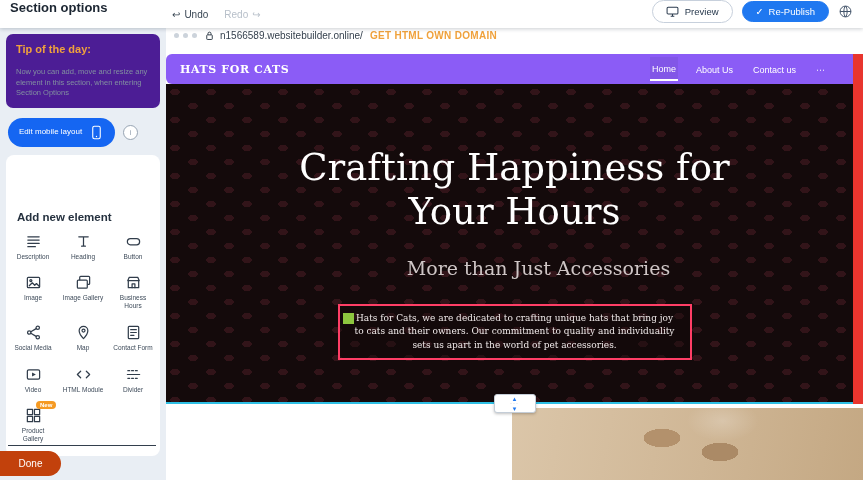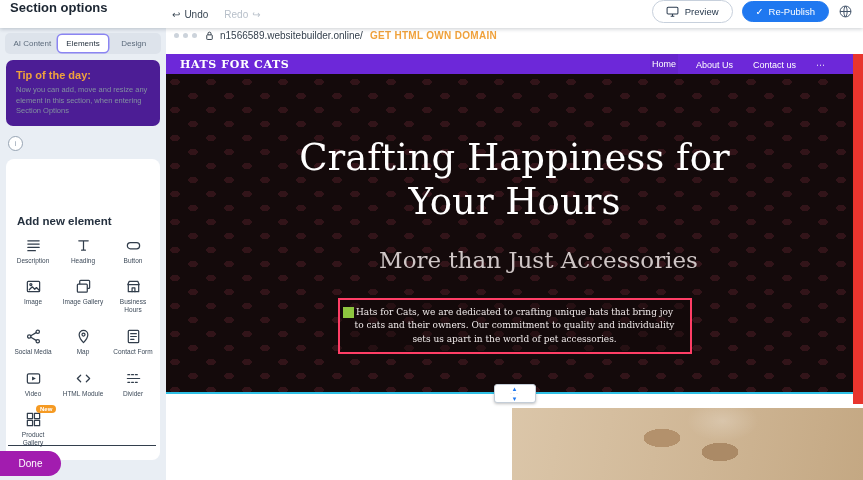--- a/index.html
+++ b/index.html
@@ -16,56 +16,56 @@
   .btn-republish{display:flex;align-items:center;gap:5px;background:#1f78f0;border:1px solid #1f78f0;border-radius:13px;padding:4px 13px;font-size:9.5px;color:#fff;cursor:pointer;}
   .globe svg{display:block;}
 
   
   .sidebar{position:absolute;left:0;top:28px;width:166px;bottom:0;background:#e9eef4;z-index:30;}
   .tabs{display:flex;margin:5px 5px 4px;background:#dde3eb;border-radius:5px;padding:2px;}
   .tab{flex:1;text-align:center;font-size:8px;color:#5c6b7c;padding:4px 0;border-radius:4px;cursor:pointer;}
   .tab.active{background:#fff;color:#1f2b39;box-shadow:0 0 0 1.5px #8b85f2;}
   .tip{background:#4c1d95;margin:6px;border-radius:7px;padding:9px 10px;}
   .tip-title{color:#f0a23c;font-weight:bold;font-size:11px;}
-  .tip-body{font-size:7.5px;color:#8290a0;line-height:1.4;margin-top:4px;}
+  .tip-body{font-size:7.5px;color:#8290a0;line-height:1.4;margin-top:12px;}
   .mobile-row{display:flex;align-items:center;gap:8px;margin:10px 8px 8px;}
   .btn-mobile{display:flex;align-items:center;gap:7px;background:#1566f2;color:#fff;border-radius:18px;padding:7px 11px;font-size:8px;line-height:1.2;max-width:95px;cursor:pointer;}
   .info-dot{width:13px;height:13px;border-radius:50%;border:1px solid #97a4b3;color:#97a4b3;font-size:8px;display:flex;align-items:center;justify-content:center;cursor:pointer;background:#fff;}
   .add-card{background:#fff;margin:6px;border-radius:8px;padding:8px 2px 13px;}
   .add-title{font-size:11.5px;font-weight:bold;color:#25313f;padding:3px 9px 10px;margin-top:45px;}
   .grid{display:grid;grid-template-columns:repeat(3,1fr);row-gap:14px;}
   .cell{position:relative;display:flex;flex-direction:column;align-items:center;gap:3px;cursor:pointer;}
   .cell svg{width:17px;height:17px;fill:none;stroke:#313d4b;stroke-width:1.3;stroke-linecap:round;stroke-linejoin:round;}
   .cell-label{font-size:6.5px;color:#3d4a59;text-align:center;line-height:1.2;max-width:44px;}
   .badge{position:absolute;top:-6px;left:calc(50% + 3px);background:#f59a23;border-radius:7px;padding:1px 4px;font-size:6px;color:#fff;font-weight:bold;}
   .sb-divider{position:absolute;bottom:34px;left:8px;right:10px;border-top:1px solid #333f4d;}
-  .btn-done{position:absolute;left:0;bottom:4px;width:61px;height:25px;background:#a21caf;color:#fff;border-radius:0 14px 14px 0;font-size:10px;display:flex;align-items:center;justify-content:center;cursor:pointer;}
+  .btn-done{position:absolute;left:0;bottom:4px;width:61px;height:25px;background:#c2410c;color:#fff;border-radius:0 14px 14px 0;font-size:10px;display:flex;align-items:center;justify-content:center;cursor:pointer;}
 
   
   .main{position:absolute;left:166px;top:28px;right:0;bottom:0;background:#fff;}
   .browserbar{height:15px;display:flex;align-items:center;padding:0 8px;background:#fff;}
   .dots{display:flex;gap:4px;margin-right:7px;}
   .dot{width:5px;height:5px;border-radius:50%;background:#ccd3db;}
   .url{font-size:10px;color:#333f4c;margin-left:5px;}
   .domain-cta{font-size:10px;color:#f0a23c;font-weight:bold;margin-left:7px;letter-spacing:.3px;cursor:pointer;}
 
   .site{position:absolute;left:0;top:26px;right:0;bottom:0;background:#fff;overflow:hidden;}
-  .site-header{height:20px;background:#6d28d9;display:flex;align-items:center;padding:0 14px;}
+  .site-header{height:30px;background:#8b5cf6;display:flex;align-items:center;padding:0 14px;border-radius:6px;}
   .logo{color:#fff;font-family:"DejaVu Serif",serif;font-size:11px;font-weight:bold;letter-spacing:.6px;cursor:pointer;}
   .site-nav{margin-left:auto;display:flex;align-items:center;gap:16px;padding-right:22px;}
   .nav-item{color:#fff;font-size:9px;padding:7px 2px 5px;cursor:pointer;}
   .nav-item.active{border-bottom:2px solid #fff;background:rgba(0,0,0,.06);}
 
   .hero{position:relative;height:320px;background-color:#140a0b;
     background-image:
       radial-gradient(ellipse 8px 5px at 9px 8px, #321419 62%, rgba(0,0,0,0) 63%),
       radial-gradient(ellipse 8px 5px at 27px 22px, #321419 62%, rgba(0,0,0,0) 63%);
     background-size:36px 28px;}
   .hero-title{margin:0 auto;padding-top:62px;max-width:520px;text-align:center;color:#fff;font-family:"DejaVu Serif",serif;font-size:37px;line-height:1.2;font-weight:400;cursor:pointer;}
-  .hero-sub{margin-top:22px;text-align:center;color:#cfc6c6;font-family:"DejaVu Serif",serif;font-size:23px;cursor:pointer;margin-left:48px;}
+  .hero-sub{margin-top:22px;text-align:center;color:#cfc6c6;font-family:"DejaVu Serif",serif;font-size:19px;cursor:pointer;margin-left:48px;}
   .hero-text-box{position:relative;margin:25px auto 18px;width:326px;border:2px solid #ff3e66;padding:6px 12px;color:#efe9e9;font-family:"DejaVu Serif",serif;font-size:9px;line-height:1.5;text-align:center;background:rgba(18,8,10,.35);cursor:pointer;}
   .drag-handle{position:absolute;left:3px;top:7px;width:11px;height:11px;background:#8dc63f;cursor:grab;}
   .resize-line{position:absolute;left:0;right:0;bottom:0;height:2px;background:#2ebfe4;}
   .resize-handle{position:absolute;left:50%;transform:translateX(-50%);bottom:-9px;width:40px;height:17px;background:#fff;border:1px solid #c4cdd7;border-radius:3px;box-shadow:0 1px 3px rgba(0,0,0,.25);display:flex;flex-direction:column;align-items:center;justify-content:center;line-height:.8;z-index:10;cursor:ns-resize;}
   .rz-arrow{color:#1f78f0;font-size:7px;}
   .rz-dots{color:#9aa5b1;font-size:6px;letter-spacing:1px;}
 
   .photo{position:absolute;right:0;bottom:0;width:351px;height:72px;cursor:pointer;
     background:
       radial-gradient(ellipse 26px 13px at 150px 30px, #b3916c 70%, rgba(0,0,0,0) 71%),
@@ -106,32 +106,34 @@
       <span class="globe">
         <svg width="15" height="15" viewBox="0 0 18 18" fill="none" stroke="#43546a" stroke-width="1.2">
             <circle cx="9" cy="9" r="6.5"></circle>
             <path d="M2.5 9h13M9 2.5c-2.6 2-2.6 11 0 13M9 2.5c2.6 2 2.6 11 0 13"></path>
           </svg>
       </span>
     </div>
   </div>
 
   <div class="sidebar">
-    <div class="tabs">
-      <div class="tab">AI Content</div>
-      <div class="tab active">Elements</div>
-      <div class="tab">Design</div>
-    </div>
 
     <div class="tip">
       <div class="tip-title">Tip of the day:</div>
       <div class="tip-body">Now you can add, move and resize any element in this section, when entering Section Options</div>
     </div>
 
     <div class="mobile-row">
+      <div class="btn-mobile">
+        <span>Edit mobile layout</span>
+        <svg width="15" height="15" viewBox="0 0 18 18" fill="none" stroke="#fff" stroke-width="1.3">
+            <rect x="4.5" y="1.5" width="9" height="15" rx="2"></rect>
+            <circle cx="9" cy="13.8" r="0.8" fill="#fff" stroke="none"></circle>
+          </svg>
+      </div>
       <div class="info-dot">i</div>
     </div>
 
     <div class="add-card">
       <div class="add-title">Add new element</div>
       <div class="grid">
 
         <div class="cell">
           <svg viewBox="0 0 18 18">
               <path d="M3 4h12M3 7.5h12M3 11h12M3 14.5h8"></path>

